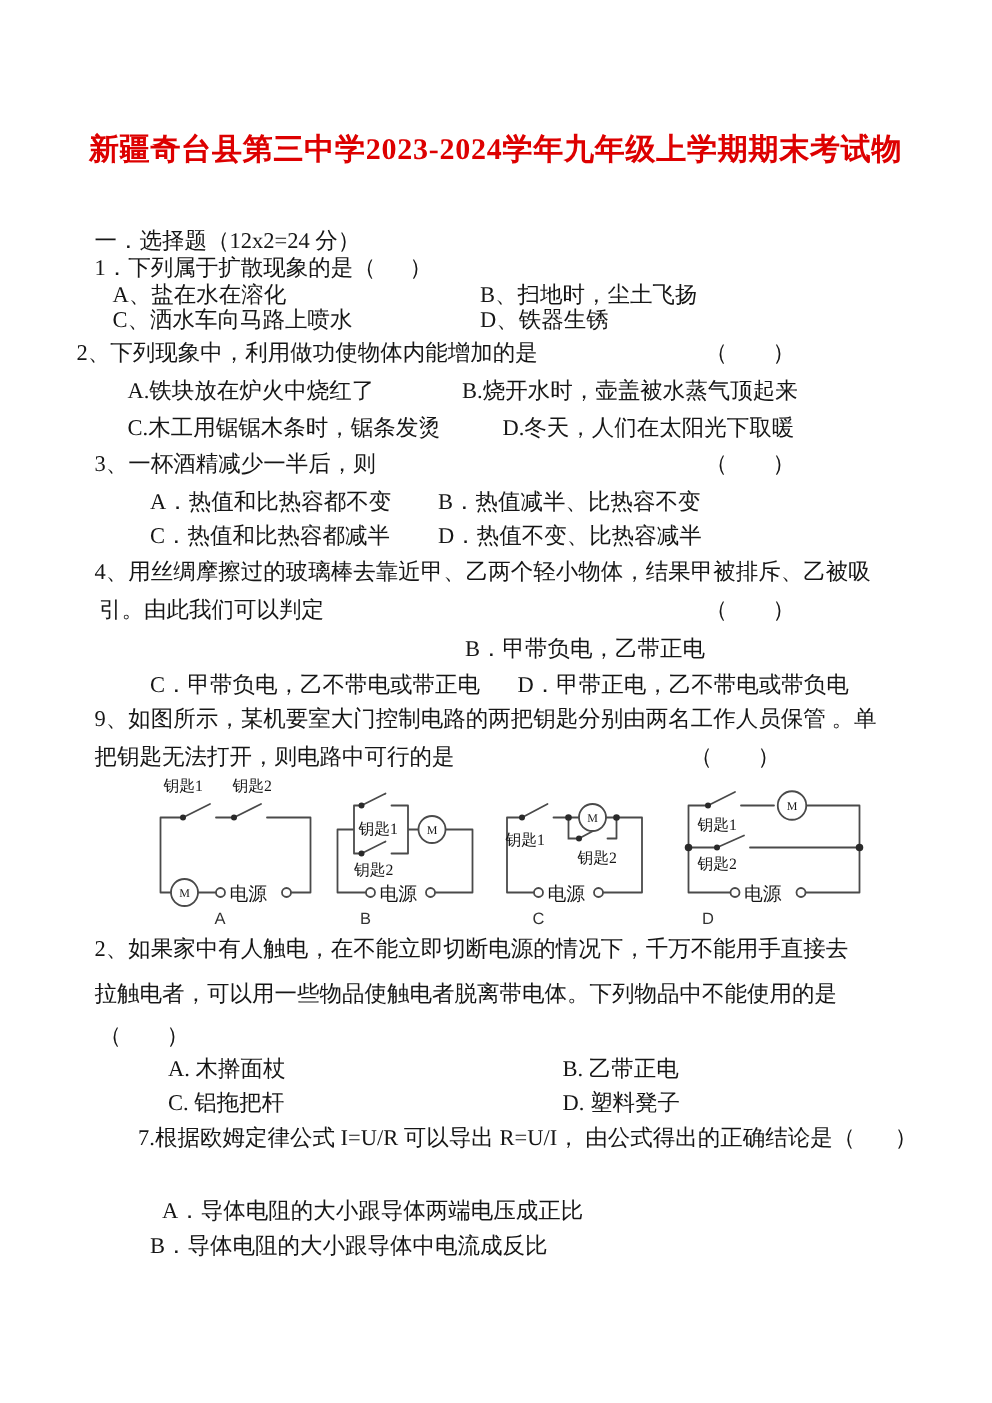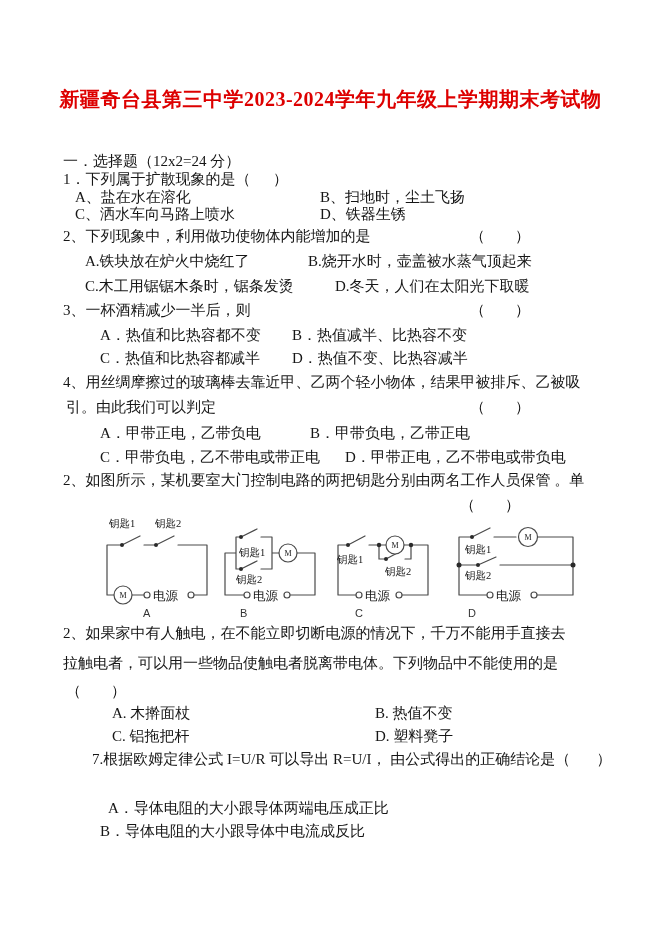--- a/index.html
+++ b/index.html
@@ -36,43 +36,43 @@
   <div class="title-line" style="top:86px">新疆奇台县第三中学2023-2024学年九年级上学期期末考试物</div>
 
   <div class="t" style="left:63px;top:152px">一．选择题（12x2=24 分）</div>
 
   <div class="t" style="left:63px;top:170px">1．下列属于扩散现象的是（      ）</div>
   <div class="t" style="left:75px;top:188px">A、盐在水在溶化</div>
   <div class="t" style="left:320px;top:188px">B、扫地时，尘土飞扬</div>
   <div class="t" style="left:75px;top:205px">C、洒水车向马路上喷水</div>
   <div class="t" style="left:320px;top:205px">D、铁器生锈</div>
 
-  <div class="t" style="left:63px;top:227px">2、下列现象中，利用做功使物体内能增加的是</div>
+  <div class="t" style="left:51px;top:227px">2、下列现象中，利用做功使物体内能增加的是</div>
   <div class="t" style="left:470px;top:227px">（        ）</div>
   <div class="t" style="left:85px;top:252px">A.铁块放在炉火中烧红了</div>
   <div class="t" style="left:308px;top:252px">B.烧开水时，壶盖被水蒸气顶起来</div>
   <div class="t" style="left:85px;top:277px">C.木工用锯锯木条时，锯条发烫</div>
   <div class="t" style="left:335px;top:277px">D.冬天，人们在太阳光下取暖</div>
 
   <div class="t" style="left:63px;top:301px">3、一杯酒精减少一半后，则</div>
   <div class="t" style="left:470px;top:301px">（        ）</div>
   <div class="t" style="left:100px;top:326px">A．热值和比热容都不变</div>
   <div class="t" style="left:292px;top:326px">B．热值减半、比热容不变</div>
   <div class="t" style="left:100px;top:349px">C．热值和比热容都减半</div>
   <div class="t" style="left:292px;top:349px">D．热值不变、比热容减半</div>
 
   <div class="t" style="left:63px;top:373px">4、用丝绸摩擦过的玻璃棒去靠近甲、乙两个轻小物体，结果甲被排斥、乙被吸</div>
   <div class="t" style="left:66px;top:398px">引。由此我们可以判定</div>
   <div class="t" style="left:470px;top:398px">（        ）</div>
-  <div class="t" style="left:100px;top:424px">A．甲带正电，乙带负电</div>
   <div class="t" style="left:310px;top:424px">B．甲带负电，乙带正电</div>
   <div class="t" style="left:100px;top:448px">C．甲带负电，乙不带电或带正电</div>
   <div class="t" style="left:345px;top:448px">D．甲带正电，乙不带电或带负电</div>
 
-  <div class="t" style="left:63px;top:471px">2、如图所示，某机要室大门控制电路的两把钥匙分别由两名工作人员保管 。单</div>
+  <div class="t" style="left:63px;top:471px">9、如图所示，某机要室大门控制电路的两把钥匙分别由两名工作人员保管 。单</div>
+  <div class="t" style="left:63px;top:496px">把钥匙无法打开，则电路中可行的是</div>
   <div class="t" style="left:460px;top:496px">（        ）</div>
 
   <div class="circ" style="left:101px">
     <svg width="112" height="90" viewBox="0 0 112 90">
       <text class="klabel" x="8" y="12">钥匙1</text>
       <text class="klabel" x="54" y="12">钥匙2</text>
       <g>
         <path class="wire" d="M6,30 H21 M43,30 H55 M77,30 H106 M6,30 V80 M106,30 V80 M6,80 H13 M31,80 H43 M93,80 H106"></path>
         <line class="wire" x1="21" y1="30" x2="39" y2="21"></line>
         <line class="wire" x1="55" y1="30" x2="73" y2="21"></line>
@@ -165,21 +165,21 @@
         <circle class="term" cx="82" cy="80" r="3"></circle>
       </g>
     </svg>
     <div class="clabel" style="left:16px">D</div>
   </div>
 
   <div class="t" style="left:63px;top:624px">2、如果家中有人触电，在不能立即切断电源的情况下，千万不能用手直接去</div>
   <div class="t" style="left:63px;top:654px">拉触电者，可以用一些物品使触电者脱离带电体。下列物品中不能使用的是</div>
   <div class="t" style="left:66px;top:682px">（        ）</div>
   <div class="t" style="left:112px;top:704px">A. 木擀面杖</div>
-  <div class="t" style="left:375px;top:704px">B. 热值不变</div>
+  <div class="t" style="left:375px;top:704px">B. 乙带正电</div>
   <div class="t" style="left:112px;top:727px">C. 铝拖把杆</div>
   <div class="t" style="left:375px;top:727px">D. 塑料凳子</div>
 
   <div class="t" style="left:92px;top:750px">7.根据欧姆定律公式 I=U/R 可以导出 R=U/I， 由公式得出的正确结论是（       ）</div>
   <div class="t" style="left:108px;top:799px">A．导体电阻的大小跟导体两端电压成正比</div>
   <div class="t" style="left:100px;top:822px">B．导体电阻的大小跟导体中电流成反比</div>
 
 </div>
 
 </body></html>

